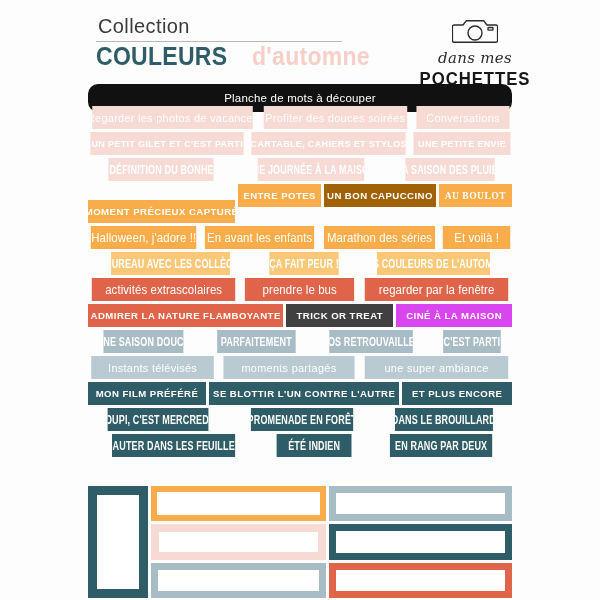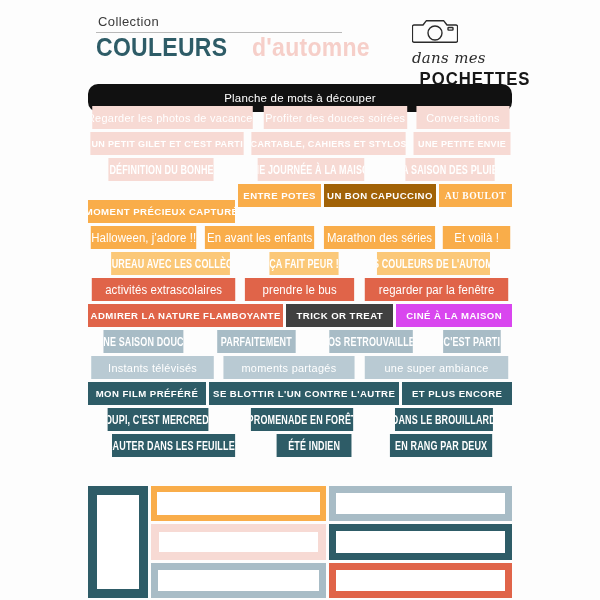--- a/index.html
+++ b/index.html
@@ -23,21 +23,21 @@
     width: 600px; height: 86px;
     display: flex;
     align-items: flex-start;
     justify-content: space-between;
     padding: 14px 62px 0 96px;
     background: #fdfdfd;
   }
   .title-block { display: flex; flex-direction: column; align-items: flex-start; }
   .collection-word {
     font-family: "Liberation Sans", sans-serif;
-    font-size: 13px;
+    font-size: 20px;
     font-weight: 400;
     letter-spacing: 0.4px;
     color: #3a3a3a;
     line-height: 1.25;
     padding-left: 2px;
   }
   .title-rule {
     width: 246px;
     height: 1px;
     background: #b9b9b9;
@@ -66,21 +66,21 @@
     font-weight: 700;
     font-size: 25px;
     transform: scaleX(0.92);
     transform-origin: left center;
     letter-spacing: 0.3px;
   }
 
   .logo-block {
     display: flex;
     flex-direction: column;
-    align-items: flex-start;
+    align-items: center;
     padding-top: 2px;
   }
   .cam-icon { display:block; }
   .logo-script {
     font-family: "DejaVu Serif", serif;
     font-style: italic;
     font-size: 15px;
     color: #2b2b2b;
     margin-top: 1px;
     letter-spacing: 0.3px;

